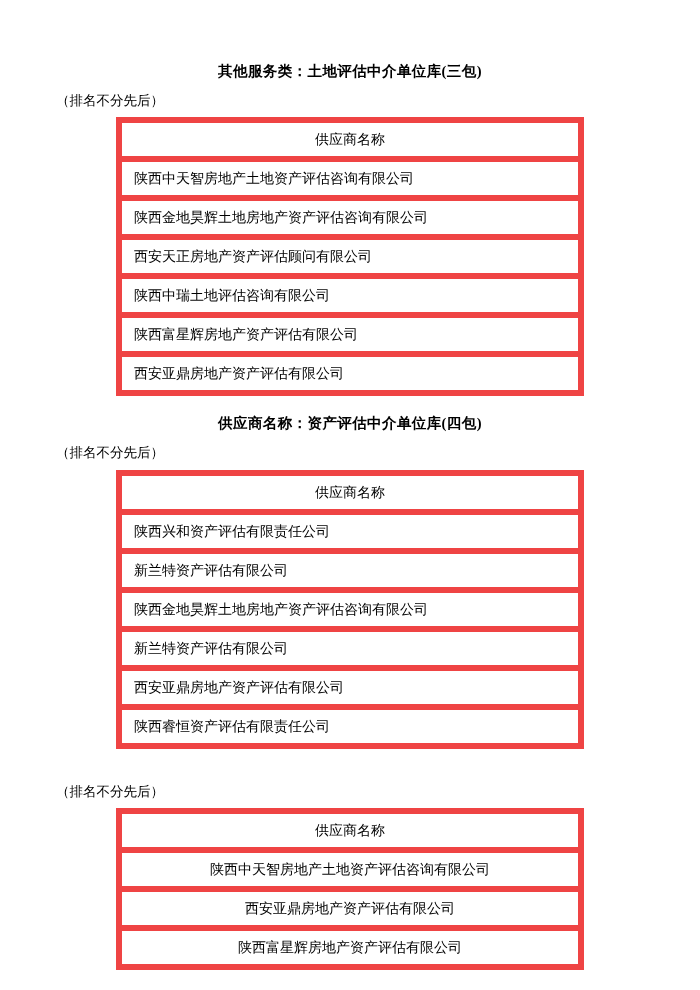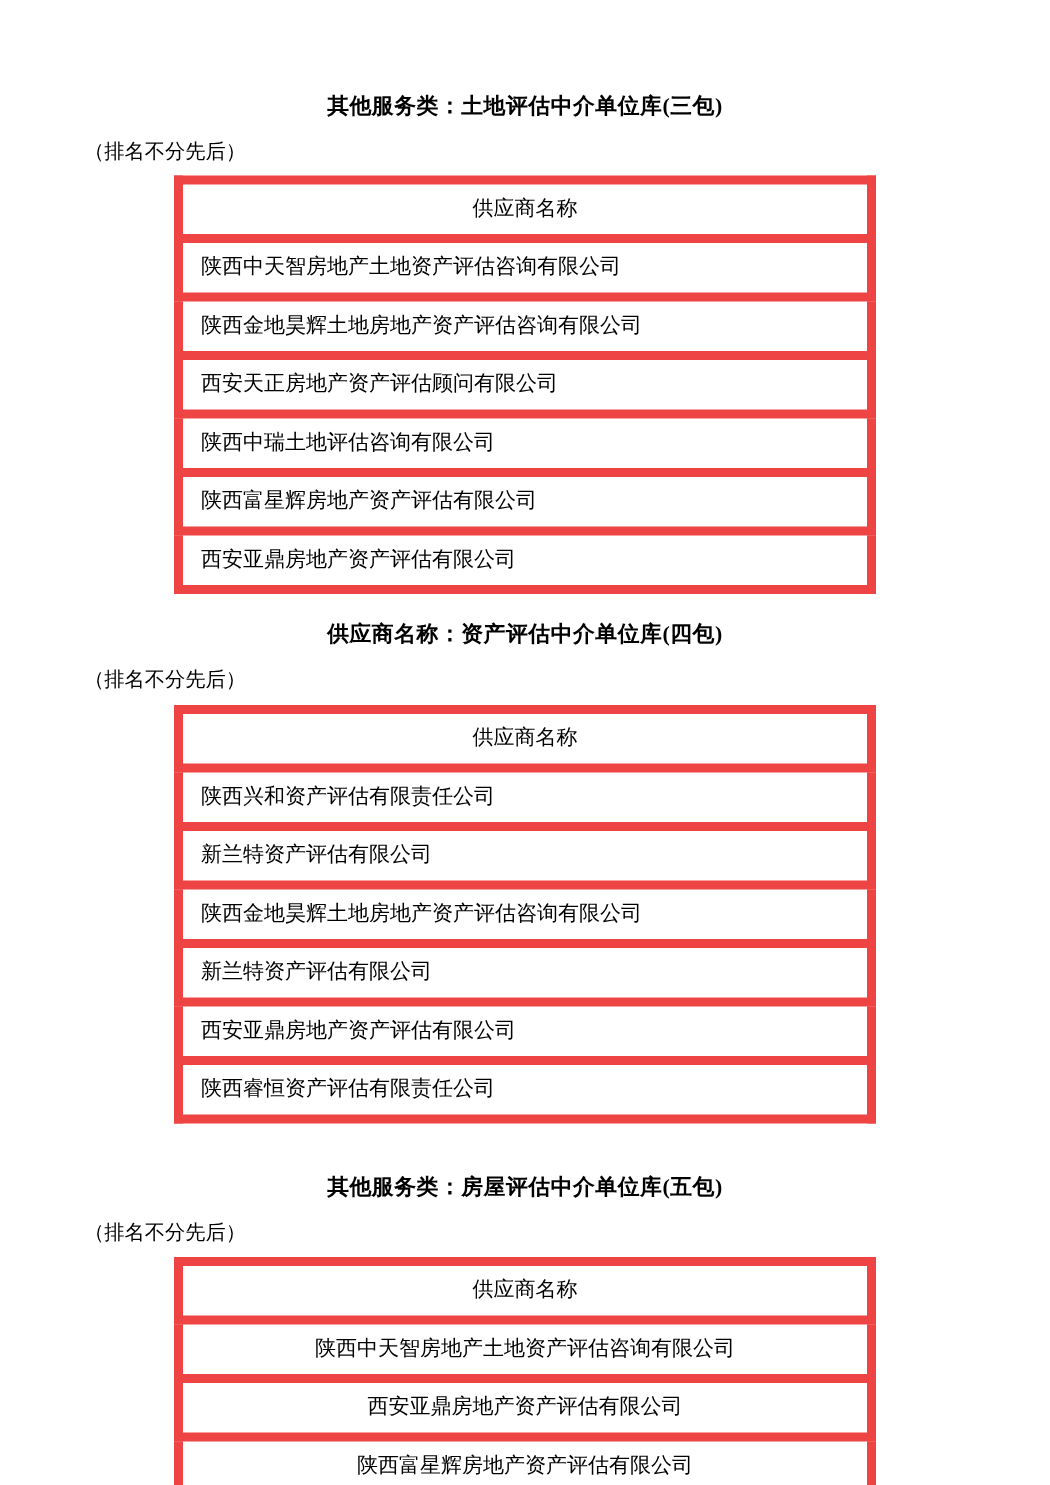--- a/index.html
+++ b/index.html
@@ -133,21 +133,20 @@
         <tr>
           <td class="cell-left">陕西睿恒资产评估有限责任公司</td>
         </tr>
       </tbody>
     </table>
   </div>
 
   <div class="gap-medium"></div>
 
   <div class="section">
-    <h2 class="section-title">其他服务类：房屋评估中介单位库(五包)</h2>
     <p class="section-subtitle">（排名不分先后）</p>
     <table class="supplier-table">
       <thead>
         <tr>
           <th>供应商名称</th>
         </tr>
       </thead>
       <tbody>
         <tr>
           <td class="cell-center">陕西中天智房地产土地资产评估咨询有限公司</td>

